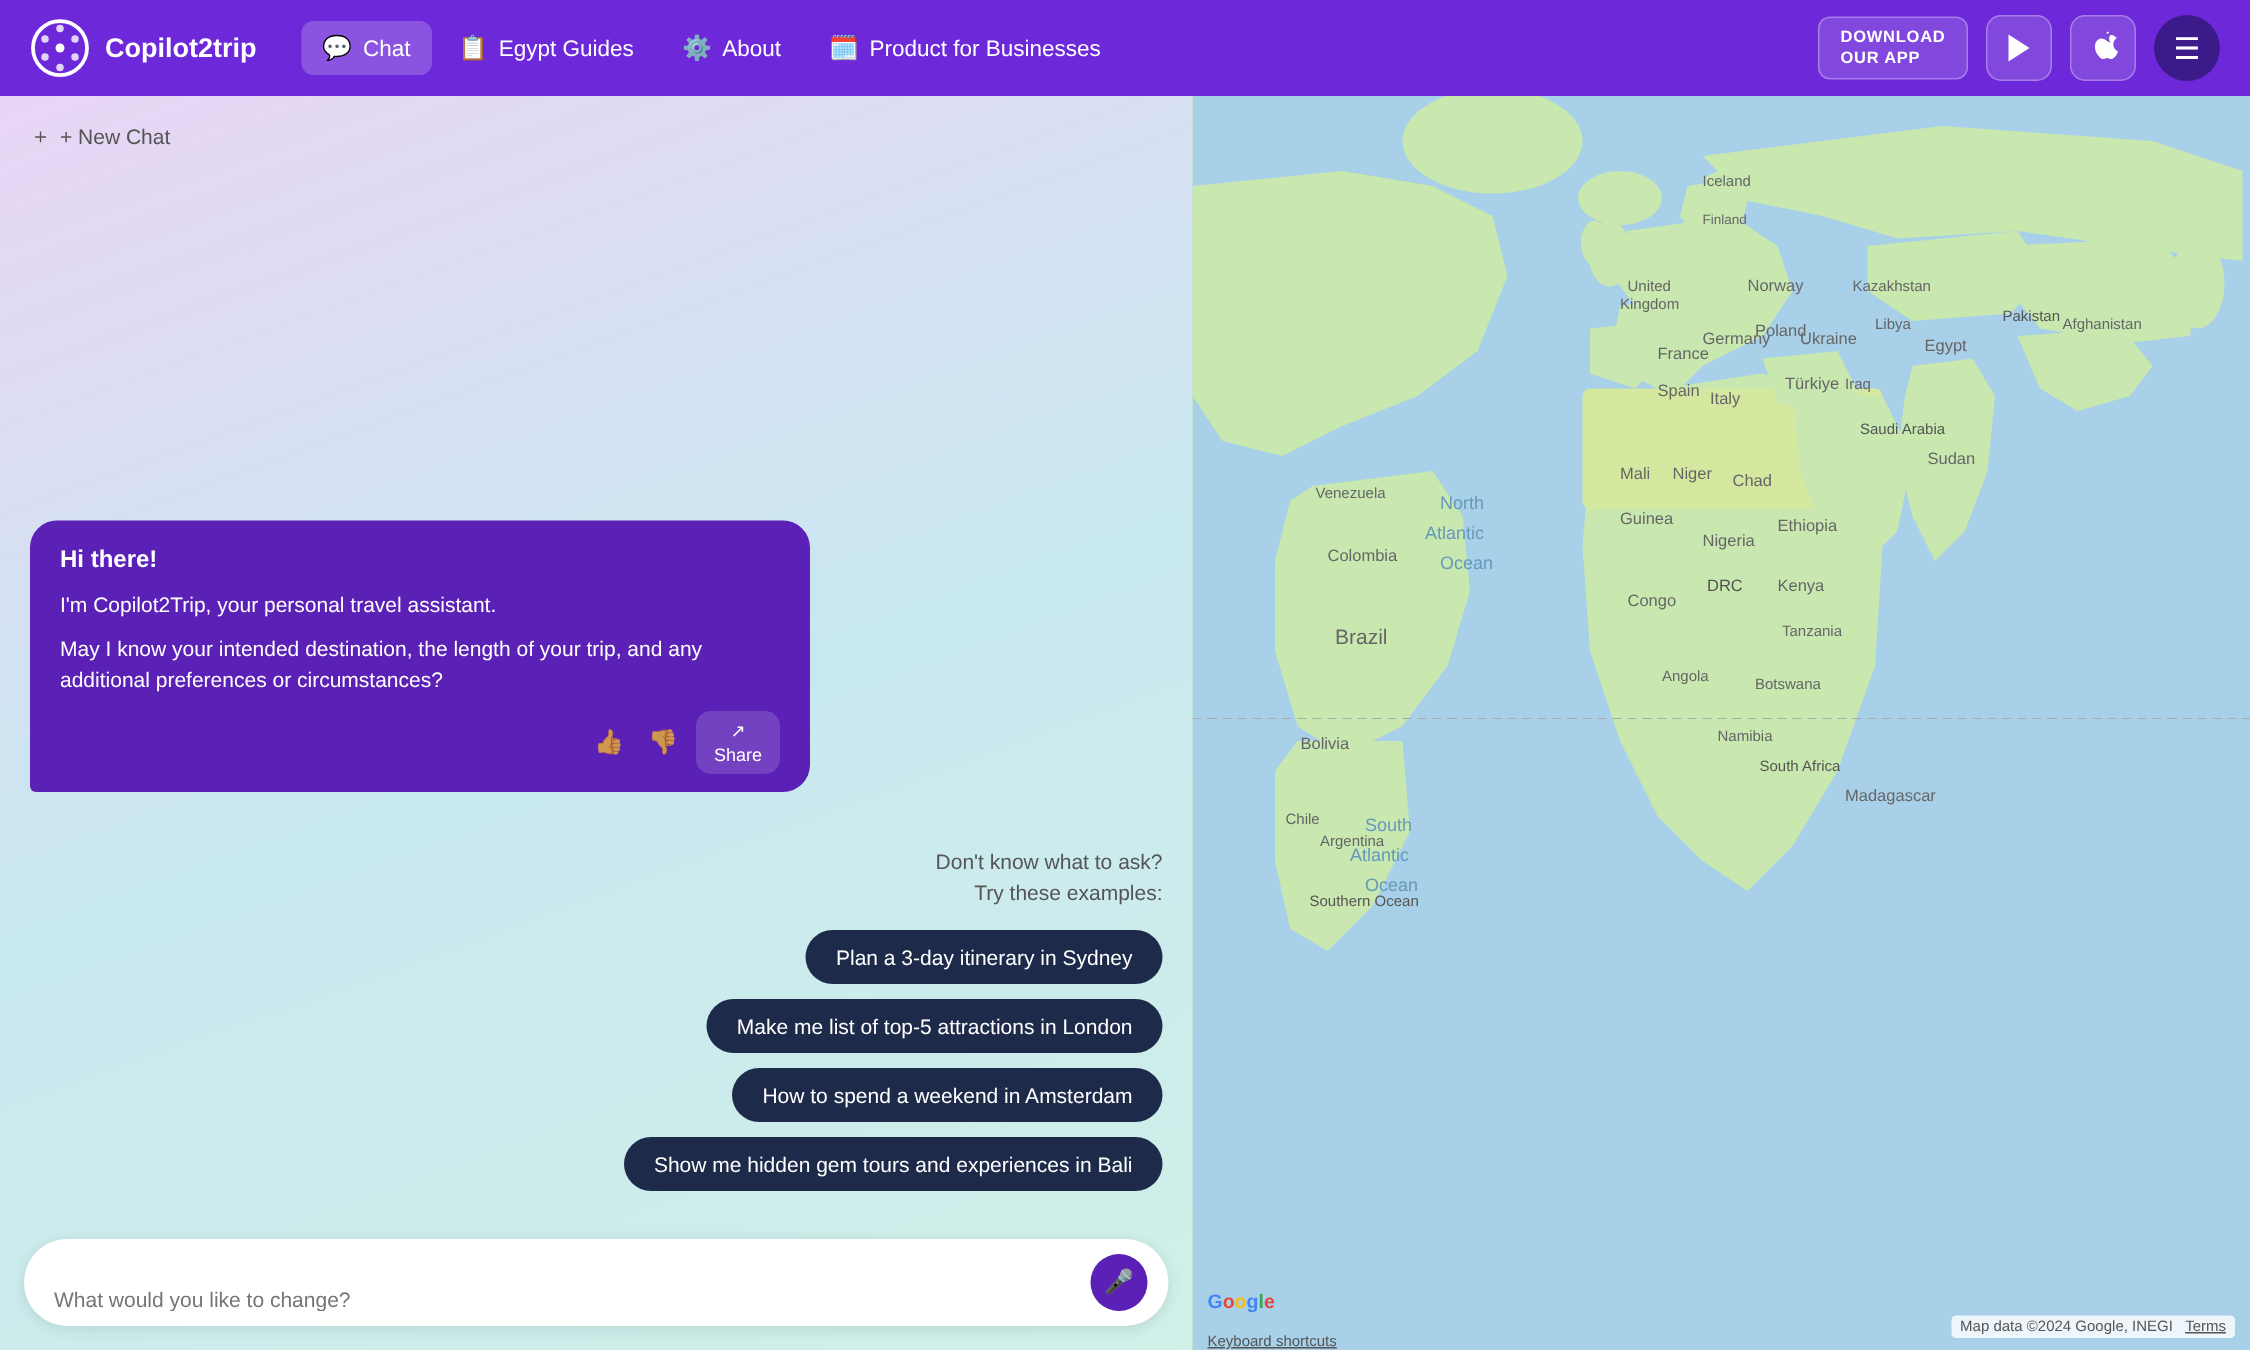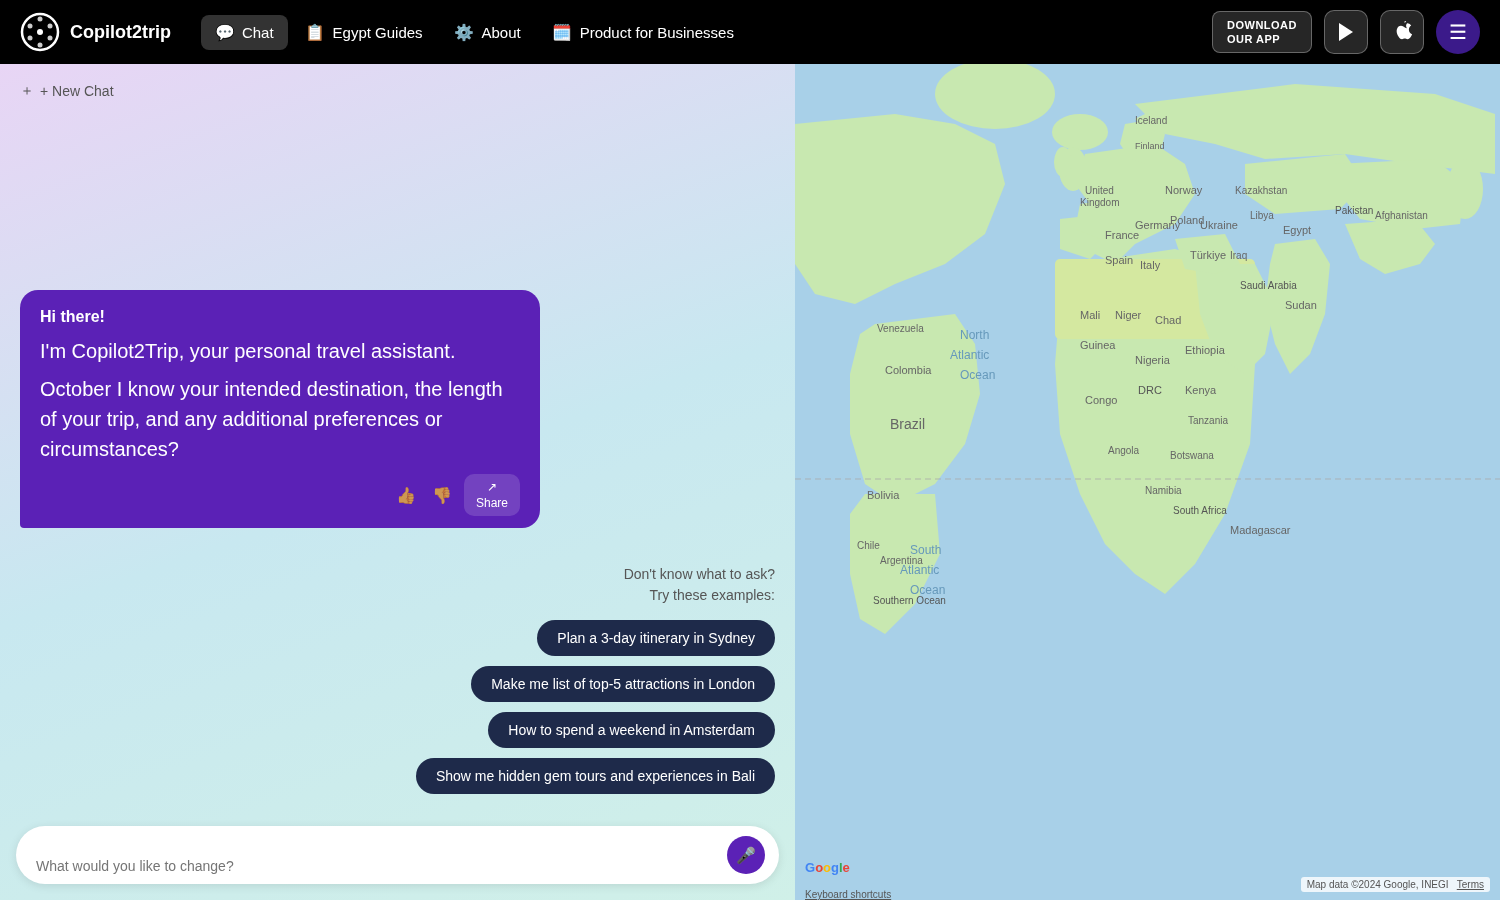--- a/index.html
+++ b/index.html
@@ -1,21 +1,21 @@
 <!DOCTYPE html>
 <html><head>
   <meta charset="utf-8">
   <style>
     * { margin: 0; padding: 0; box-sizing: border-box; }
     body { font-family: -apple-system, BlinkMacSystemFont, 'Segoe UI', sans-serif; width: 1500px; height: 900px; overflow: hidden; display: flex; flex-direction: column; }
 
     
     .header {
       height: 64px;
-      background: #000000;
+      background: #6d28d9;
       display: flex;
       align-items: center;
       padding: 0 20px;
       z-index: 100;
       flex-shrink: 0;
     }
     .logo-area {
       display: flex;
       align-items: center;
       gap: 10px;
@@ -147,21 +147,21 @@
       max-width: 520px;
       margin-bottom: 16px;
       position: relative;
     }
     .ai-message .msg-title {
       font-size: 16px;
       font-weight: 600;
       margin-bottom: 10px;
     }
     .ai-message .msg-body {
-      font-size: 20px;
+      font-size: 14px;
       line-height: 1.5;
       margin-bottom: 8px;
     }
     .msg-actions {
       display: flex;
       align-items: center;
       justify-content: flex-end;
       gap: 8px;
       margin-top: 10px;
     }
@@ -361,21 +361,21 @@
 
     <button class="new-chat-btn">
       <span>＋</span>
       <span>+ New Chat</span>
     </button>
 
     <div class="chat-messages">
       <div class="ai-message">
         <div class="msg-title">Hi there!</div>
         <div class="msg-body">I'm Copilot2Trip, your personal travel assistant.</div>
-        <div class="msg-body">October I know your intended destination, the length of your trip, and any additional preferences or circumstances?</div>
+        <div class="msg-body">May I know your intended destination, the length of your trip, and any additional preferences or circumstances?</div>
         <div class="msg-actions">
           <button class="msg-action-btn">
             <span>👍</span>
           </button>
           <button class="msg-action-btn">
             <span>👎</span>
           </button>
           <button class="share-btn">
             <span>↗</span>
             <span>Share</span>

